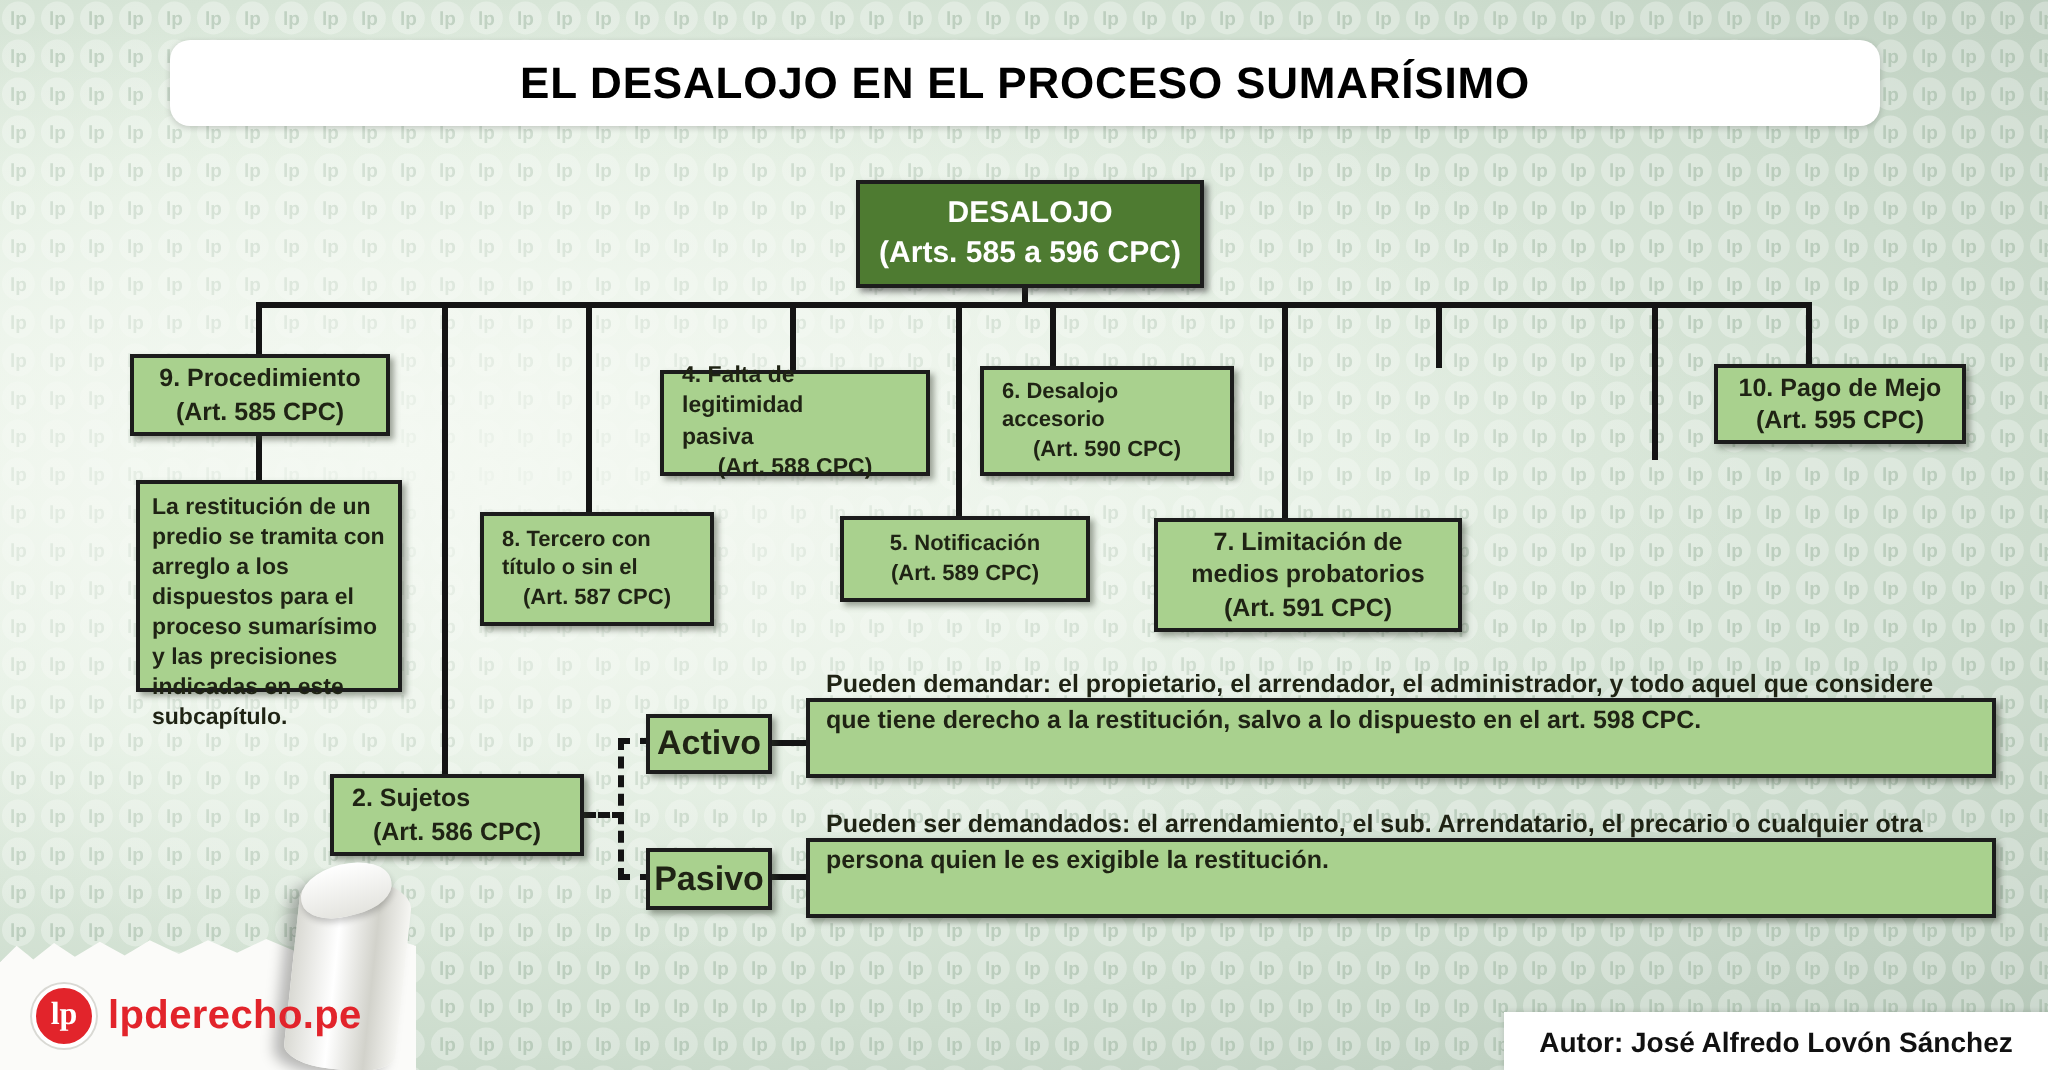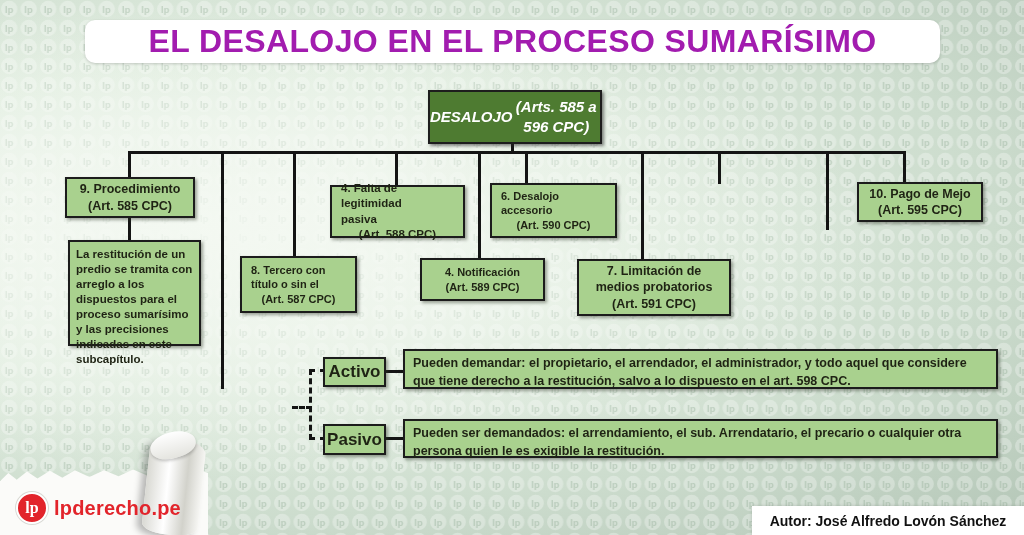--- a/index.html
+++ b/index.html
@@ -9,26 +9,26 @@
     background:radial-gradient(ellipse at 20% 42%, #f4f9f2 0%, #e2eee1 35%, #ccdccd 68%, #b3c5b6 100%);
   }
   #lp-pattern{position:absolute;left:0;top:0;width:1024px;height:535px;opacity:.6;}
   #pattern-fade{position:absolute;left:0;top:0;width:1024px;height:535px;
     background:radial-gradient(ellipse at 22% 45%, rgba(243,248,241,.9) 0%, rgba(243,248,241,0) 58%);}
   .title-bar{
     position:absolute;left:85px;top:20px;width:855px;height:43px;background:#ffffff;
     border-radius:10px;display:flex;align-items:center;justify-content:center;
     box-shadow:0 1px 3px rgba(0,0,0,.18);
   }
-  .title-bar span{font-size:32px;font-weight:bold;color:#a21caf;letter-spacing:.4px;text-align:right;}
+  .title-bar span{font-size:22px;font-weight:bold;color:#000000;letter-spacing:.4px;text-align:right;}
   .root-node{
     position:absolute;left:428px;top:90px;width:170px;height:50px;background:#4e7b31;
     border:2px solid #1d1d1d;box-shadow:2px 2px 3px rgba(40,40,40,.55);
-    display:flex;flex-direction:row;align-items:center;justify-content:center;
-    color:#ffffff;font-weight:bold;font-size:15px;line-height:1.35;text-align:center;font-style:italic;
+    display:flex;flex-direction:column;align-items:center;justify-content:center;
+    color:#ffffff;font-weight:bold;font-size:15px;line-height:1.35;text-align:center;
   }
   .node{
     position:absolute;background:#a9d18e;border:2px solid #1c1c1c;
     box-shadow:2px 2px 3px rgba(50,60,45,.45);
     display:flex;flex-direction:column;justify-content:center;
     color:#1f2314;font-weight:bold;font-size:12.5px;line-height:1.32;
     box-sizing:border-box;padding:3px 6px;text-align:center;
   }
   .node.left .nl{text-align:left;padding-left:3px;}
   .node.left .art{text-align:center;padding-left:0;}
@@ -39,23 +39,23 @@
     border:2px solid #1c1c1c;box-shadow:2px 2px 3px rgba(50,60,45,.45);box-sizing:border-box;
     padding:5px 6px;color:#1f2314;font-weight:bold;font-size:11.5px;line-height:1.3;text-align:left;
   }
   .label-node{
     position:absolute;width:63px;background:#a9d18e;border:2px solid #1c1c1c;
     box-shadow:2px 2px 3px rgba(50,60,45,.45);display:flex;align-items:center;justify-content:center;
     color:#1f2314;font-weight:bold;font-size:17px;box-sizing:border-box;
   }
   .wide-box{
     position:absolute;left:403px;width:595px;background:#a9d18e;border:2px solid #1c1c1c;
-    box-shadow:2px 2px 3px rgba(50,60,45,.45);box-sizing:border-box;padding:3px 8px;
+    box-shadow:2px 2px 3px rgba(50,60,45,.45);box-sizing:border-box;padding:18px 8px;
     color:#1f2314;font-weight:bold;font-size:12.5px;line-height:1.45;text-align:left;
-    display:flex;align-items:flex-start;
+    display:flex;align-items:flex-end;
   }
   .vline{position:absolute;width:3px;background:#141414;}
   .hline{position:absolute;height:3px;background:#141414;}
   .vline.dashed{width:0;background:none;border-left:3px dashed #141414;}
   .hline.dashed{height:0;background:none;border-top:3px dashed #141414;}
   .torn-paper{
     position:absolute;left:0;top:466px;width:208px;height:69px;
     background:linear-gradient(180deg,#fefefe 0%,#f7f7f4 60%,#ececе7 100%);
     background-color:#fbfbf9;
     clip-path:polygon(0 22%,4% 10%,8% 20%,13% 8%,18% 18%,24% 7%,30% 17%,36% 6%,43% 16%,50% 6%,57% 15%,64% 5%,71% 14%,78% 4%,85% 12%,92% 3%,100% 10%,100% 100%,0 100%);
@@ -149,21 +149,21 @@
     <div class="nl art">(Art. 587 CPC)</div>
   </div>
 
   <div class="node left small" style="left:330px;top:185px;width:135px;height:53px;">
     <div class="nl">4. Falta de legitimidad</div>
     <div class="nl">pasiva</div>
     <div class="nl art">(Art. 588 CPC)</div>
   </div>
 
   <div class="node big" style="left:420px;top:258px;width:125px;height:43px;">
-    <div class="nl">4. Notificación</div>
+    <div class="nl">5. Notificación</div>
     <div class="nl art">(Art. 589 CPC)</div>
   </div>
 
   <div class="node left big" style="left:490px;top:183px;width:127px;height:55px;">
     <div class="nl">6. Desalojo</div>
     <div class="nl">accesorio</div>
     <div class="nl art">(Art. 590 CPC)</div>
   </div>
 
   <div class="node" style="left:577px;top:259px;width:154px;height:57px;">
@@ -172,20 +172,24 @@
     <div class="nl">(Art. 591 CPC)</div>
   </div>
 
 
 
   <div class="node" style="left:857px;top:182px;width:126px;height:40px;">
     <div class="nl">10. Pago de Mejo</div>
     <div class="nl">(Art. 595 CPC)</div>
   </div>
 
+  <div class="node left" style="left:165px;top:387px;width:127px;height:41px;">
+    <div class="nl">2. Sujetos</div>
+    <div class="nl art">(Art. 586 CPC)</div>
+  </div>
 
   <div class="label-node" style="left:323px;top:357px;height:30px;">
     <span>Activo</span>
   </div>
   <div class="wide-box" style="top:349px;height:40px;">
     <span>Pueden demandar: el propietario, el arrendador, el administrador, y todo aquel que considere que tiene derecho a la restitución, salvo a lo dispuesto en el art. 598 CPC.</span>
   </div>
 
   <div class="label-node" style="left:323px;top:424px;height:31px;">
     <span>Pasivo</span>

